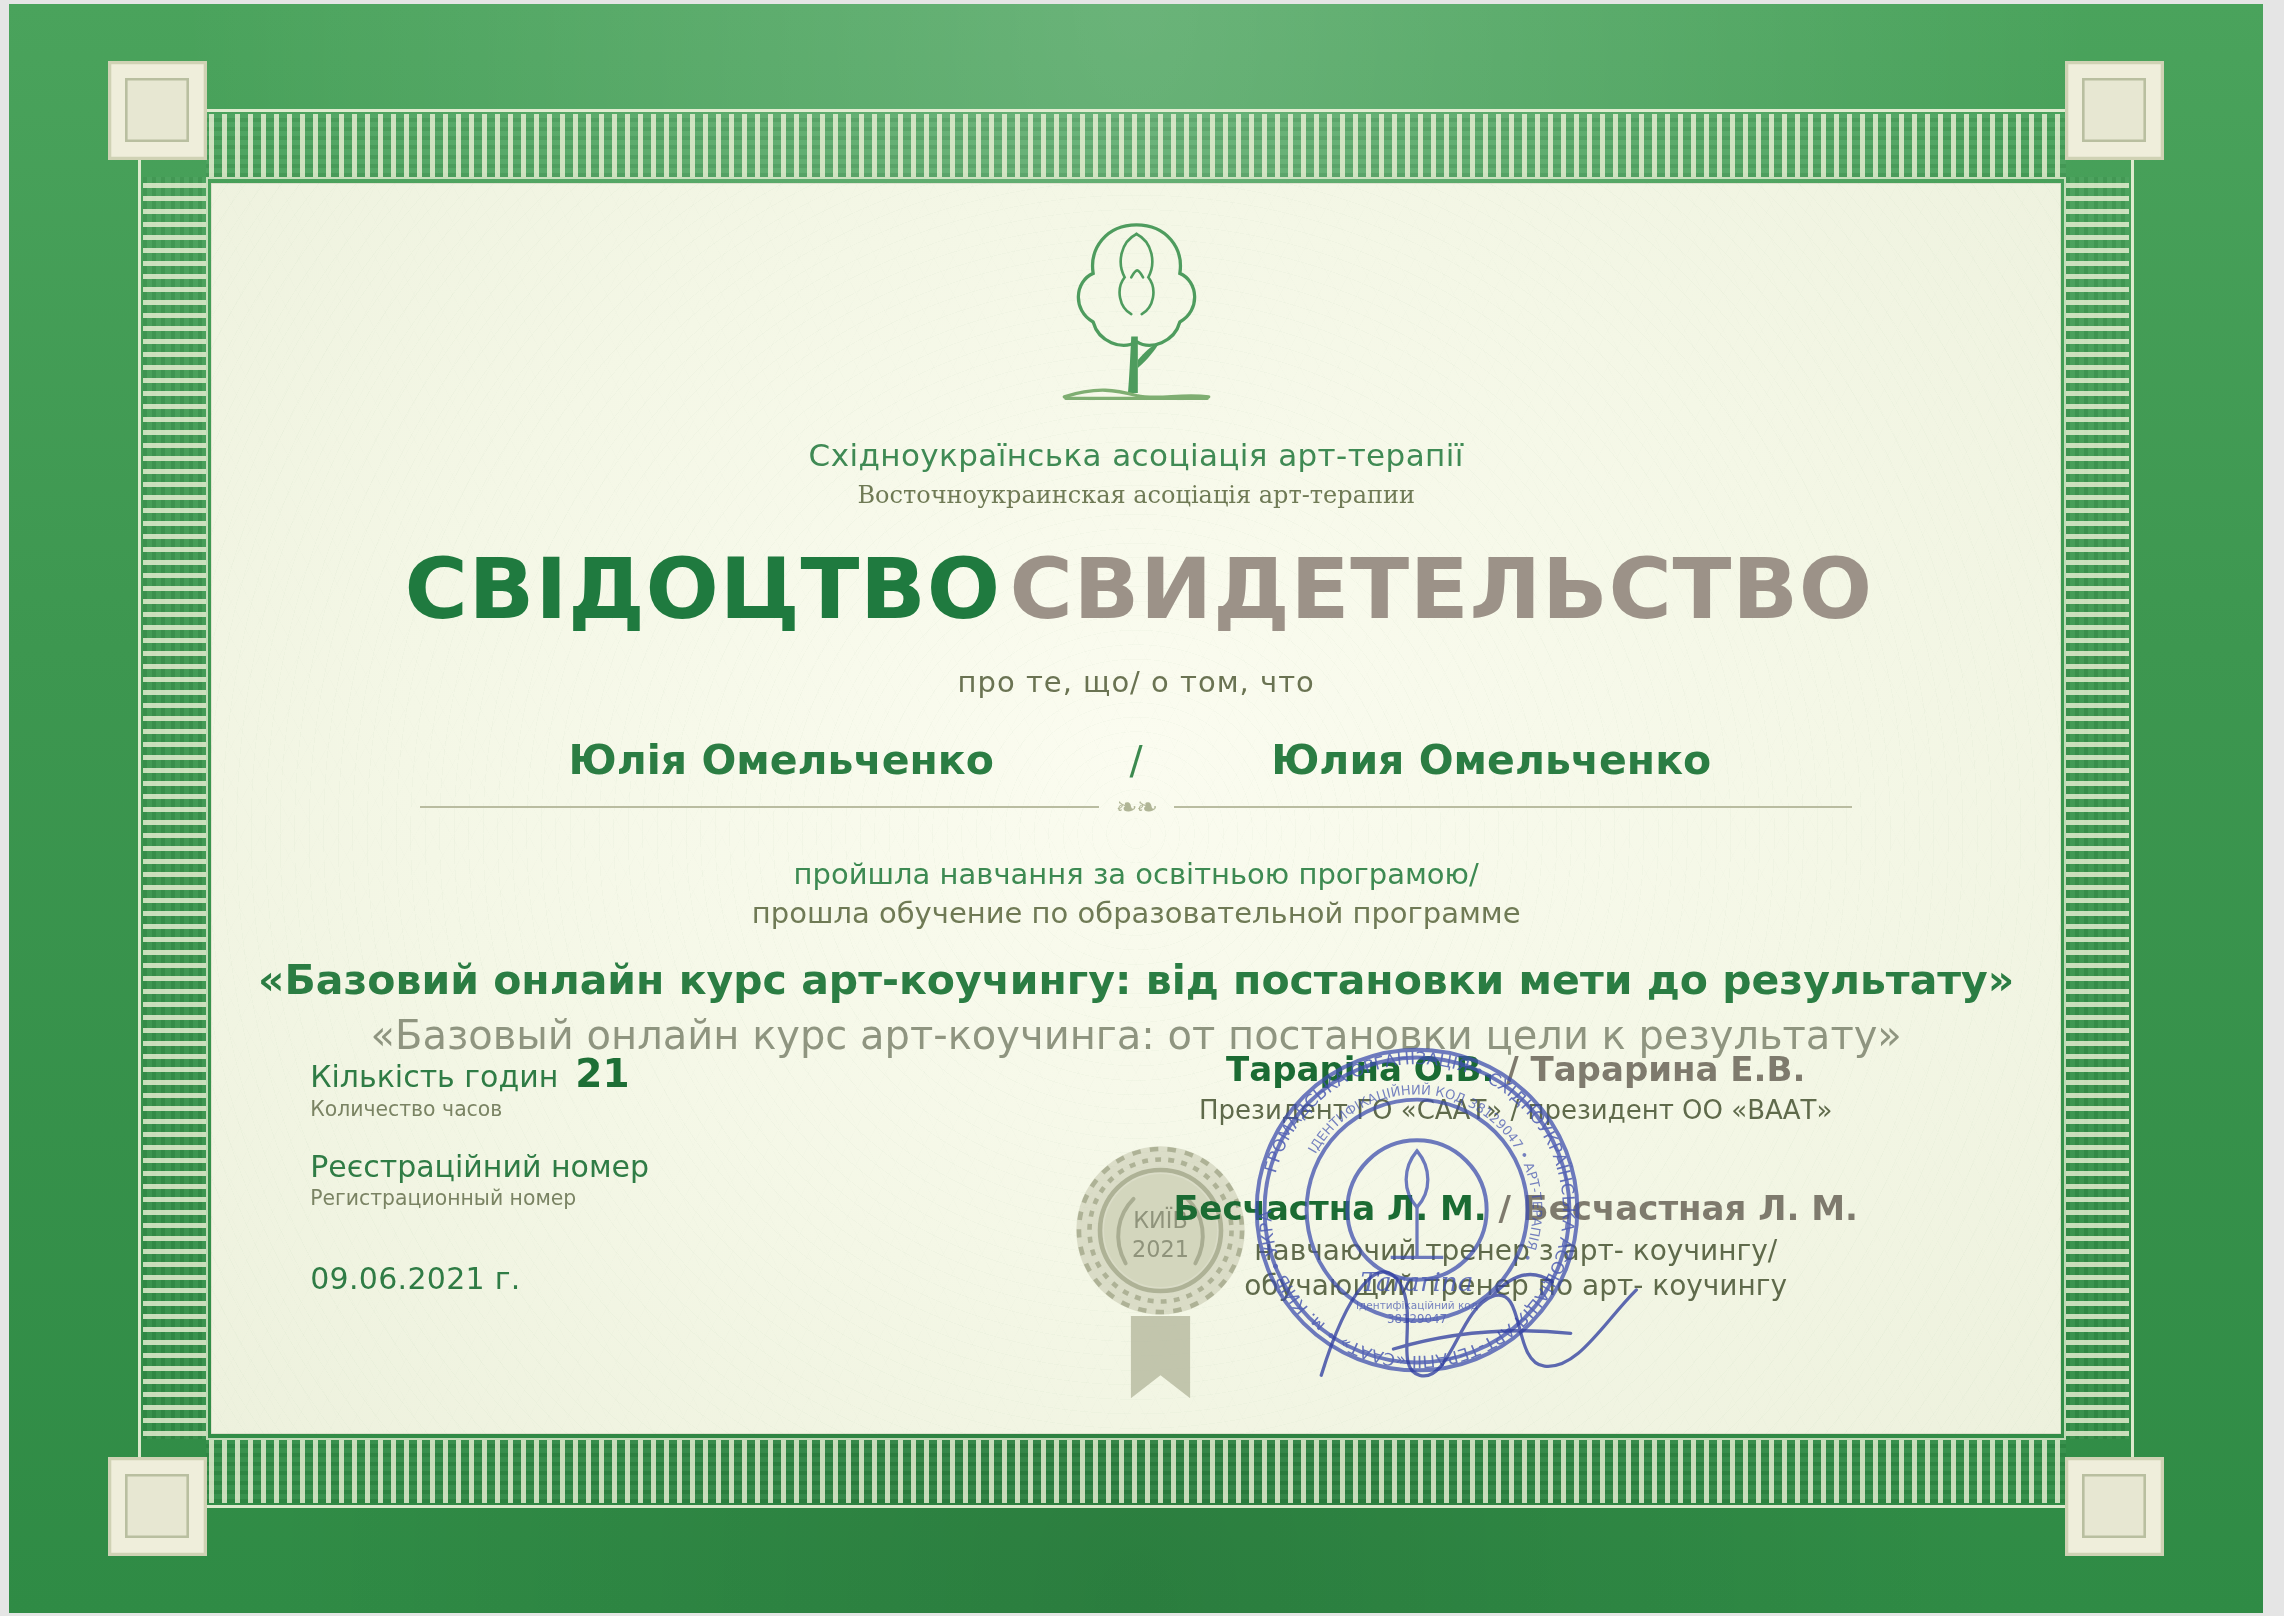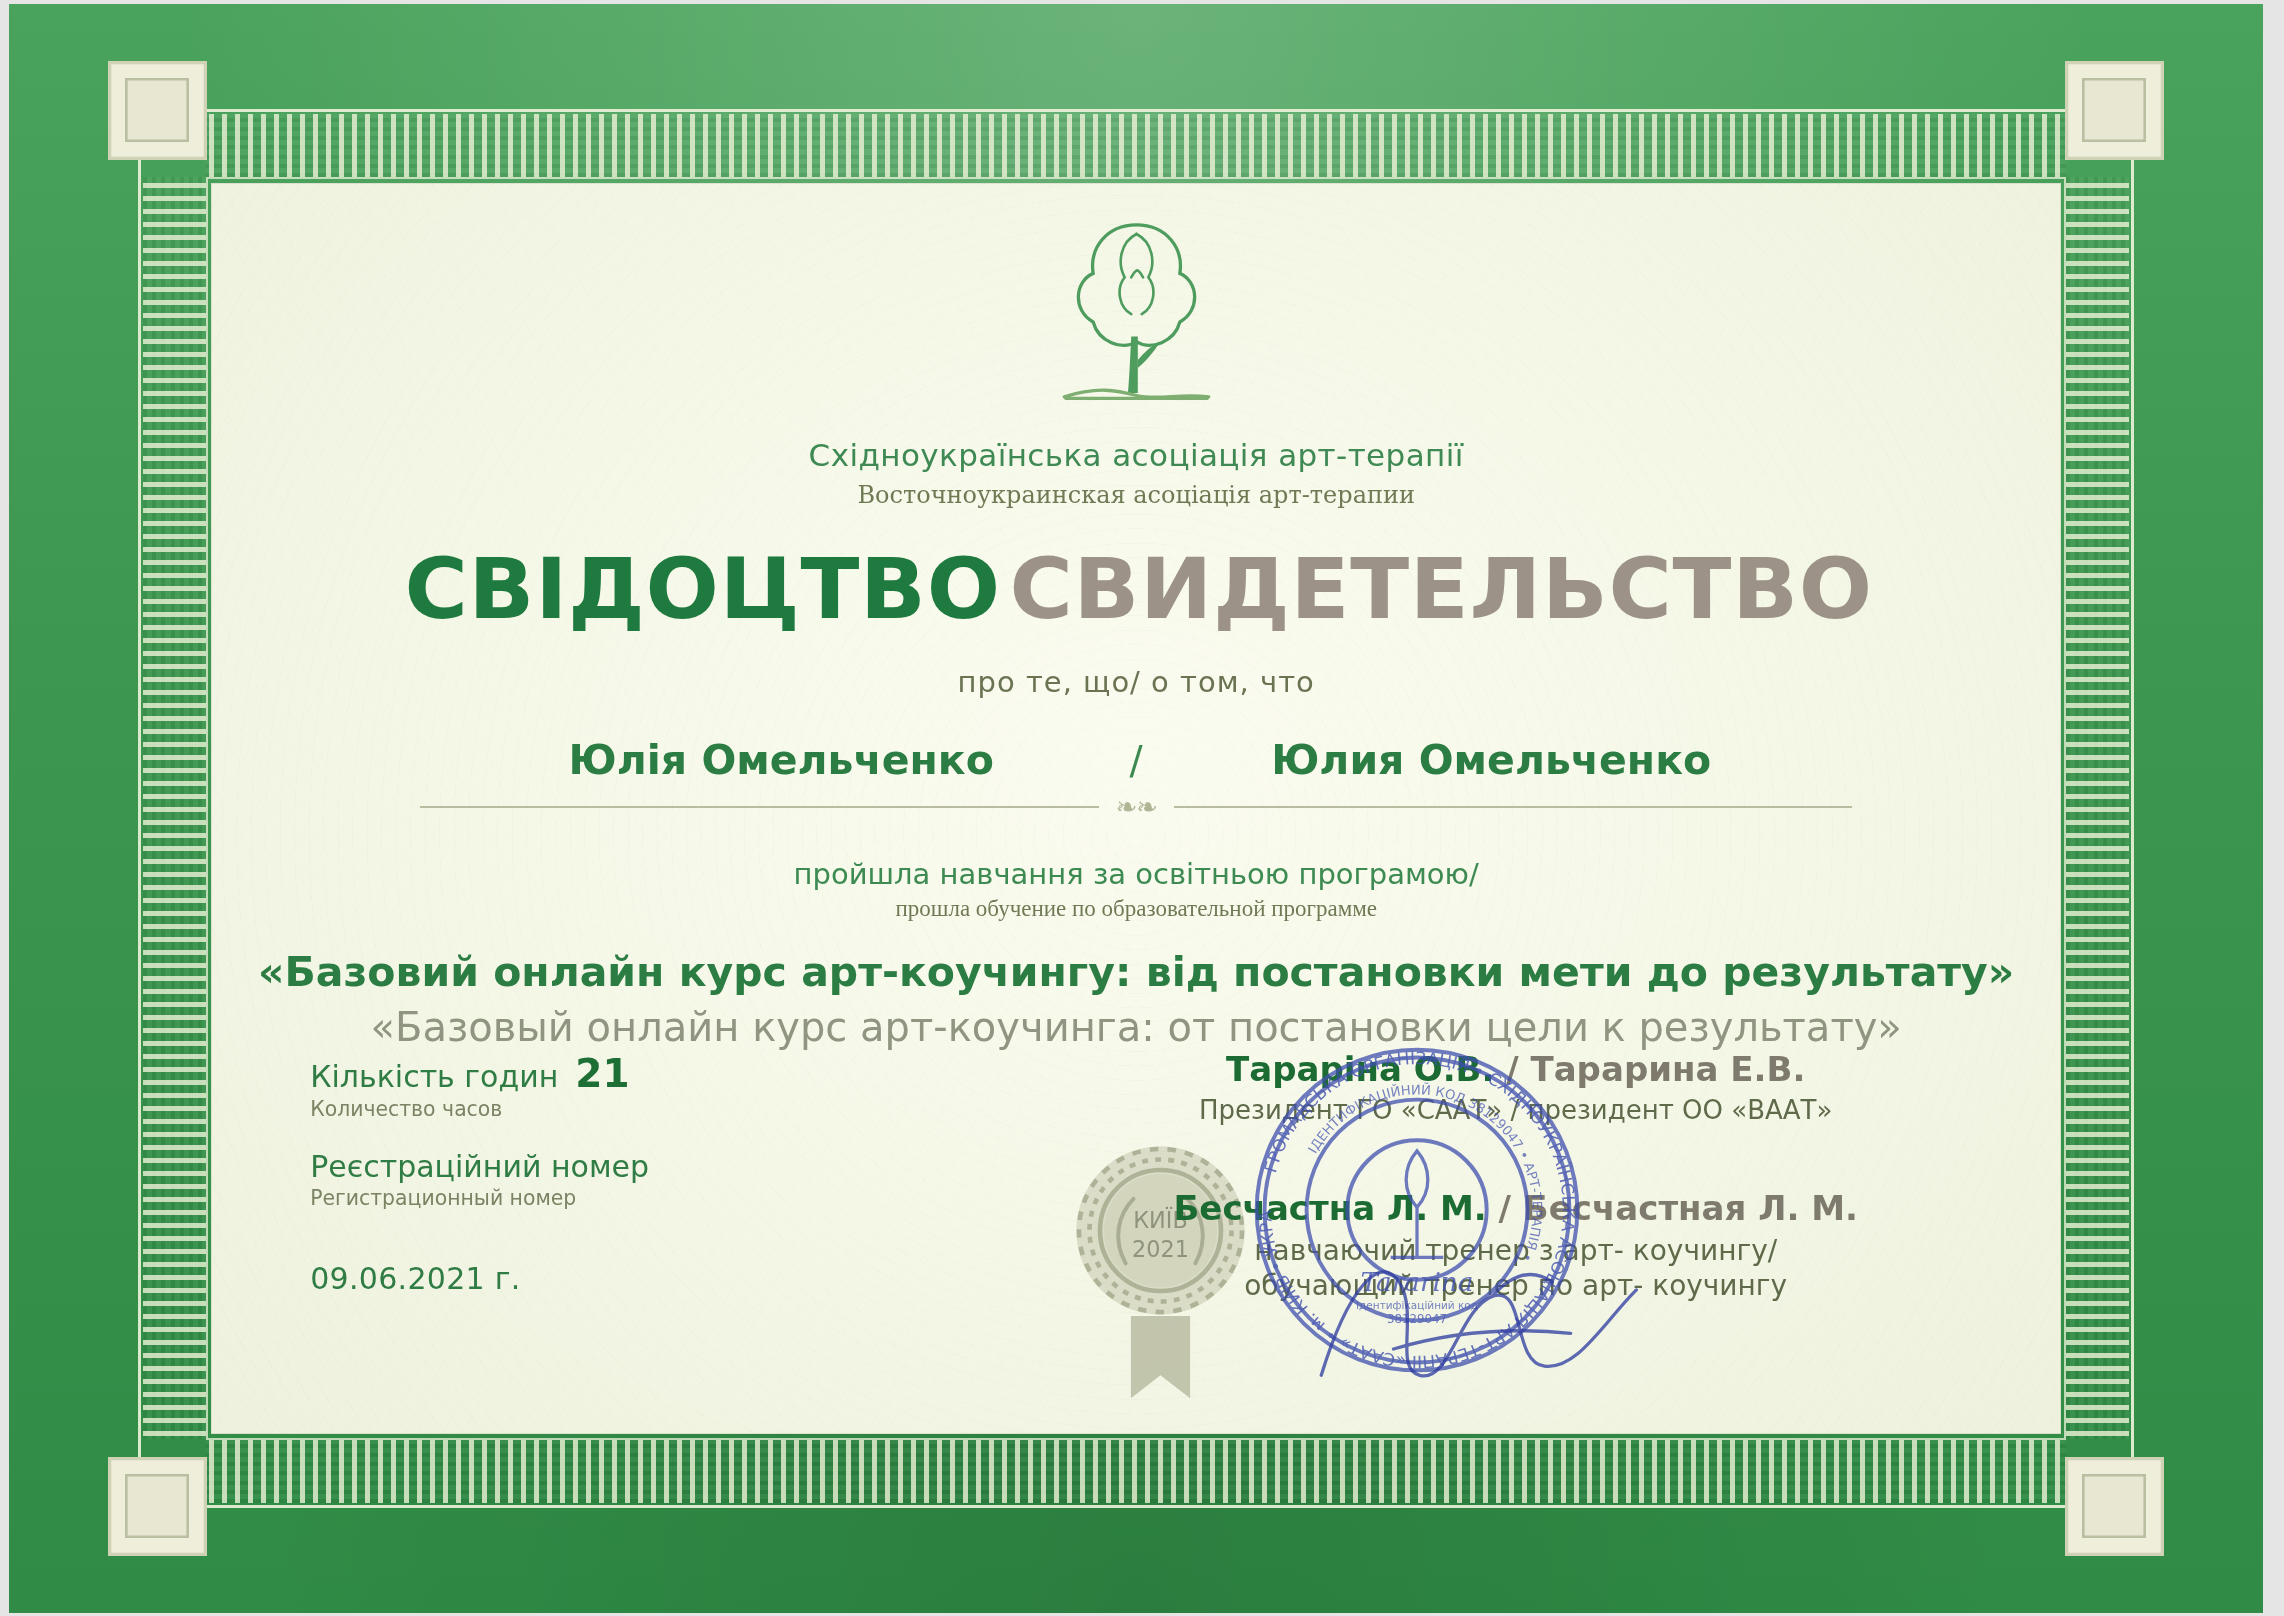--- a/index.html
+++ b/index.html
@@ -241,23 +241,22 @@
   }
 
   
   .prog-lead-ua {
     margin-top: 37px;
     font-size: 29px;
     color: #3d8a52;
   }
   .prog-lead-ru {
     margin-top: 5.3px;
-    font-size: 23px;
+    font-size: 29px;
     color: #6f7a55;
-    font-family: Liberation Serif, serif;
   }
   .prog-ua {
     margin-top: 26px;
     font-size: 41px;
     font-weight: bold;
     color: #2b7d43;
   }
   .prog-ru {
     margin-top: 8px;
     font-size: 40px;

